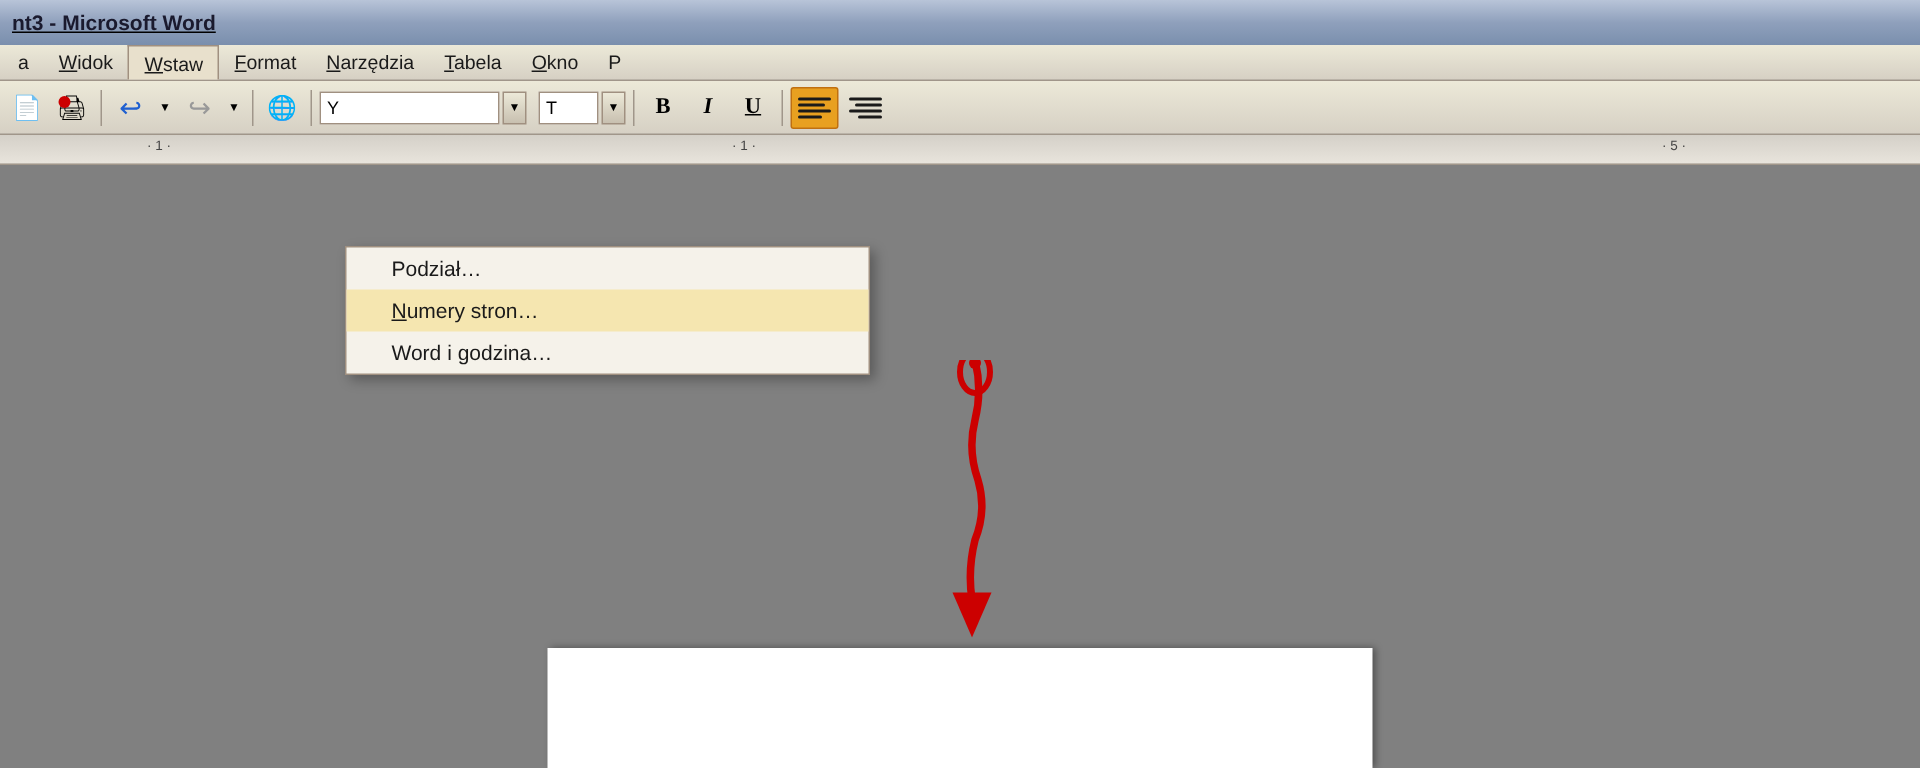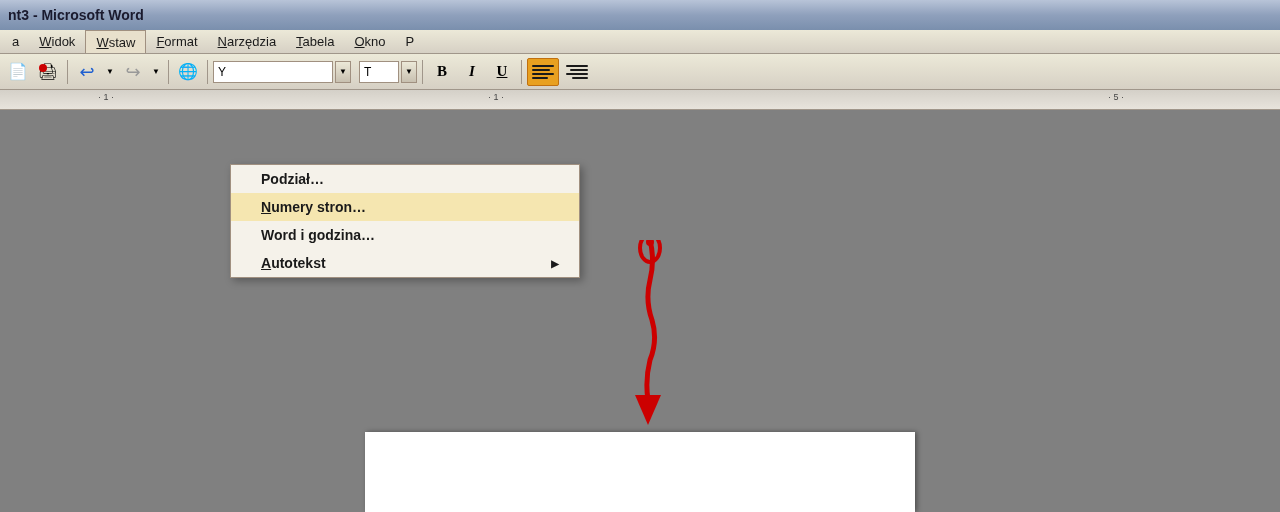--- a/index.html
+++ b/index.html
@@ -12,20 +12,21 @@
       position: relative;
     }
 
     
     .title-bar {
       background: linear-gradient(to bottom, #b8c4d8 0%, #8fa0bc 50%, #7a8fad 100%);
       height: 30px;
       display: flex;
       align-items: center;
       padding: 0 8px;
+      text-decoration: underline;
     }
     .title-bar-text {
       font-size: 14px;
       font-weight: bold;
       color: #1a1a2e;
     }
 
     
     .menu-bar {
       background: linear-gradient(to bottom, #ece9d8 0%, #d6d0c4 100%);
@@ -154,21 +155,20 @@
     
     .dropdown-menu {
       position: absolute;
       top: 54px;
       left: 230px;
       background: #f5f2ea;
       border: 1px solid #a09080;
       box-shadow: 3px 3px 8px rgba(0,0,0,0.3);
       z-index: 100;
       min-width: 350px;
-      font-weight: bold;
     }
     .dropdown-item {
       padding: 6px 20px 6px 30px;
       font-size: 14px;
       color: #1a1a1a;
       cursor: pointer;
       display: flex;
       align-items: center;
       white-space: nowrap;
       position: relative;
@@ -366,24 +366,20 @@
     <div class="dropdown-menu">
       <div class="dropdown-item">
         <span>Podział…</span>
       </div>
       <div class="dropdown-item highlighted">
         <span><u>N</u>umery stron…</span>
       </div>
       <div class="dropdown-item">
         <span>Word i godzina…</span>
       </div>
-      <div class="dropdown-item">
-        <span><u>A</u>utotekst</span>
-        <span class="submenu-arrow">▶</span>
-      </div>
     </div>
 
     <svg style="position:absolute;top:130px;left:590px;z-index:200;pointer-events:none;" width="120" height="200" viewBox="0 0 120 200">
 
       <path d="M 60 0 
                Q 65 20 60 40 
                Q 55 60 62 80
                Q 68 100 60 120
                Q 55 140 58 160" stroke="#cc0000" stroke-width="5" fill="none" stroke-linecap="round"></path>
 

